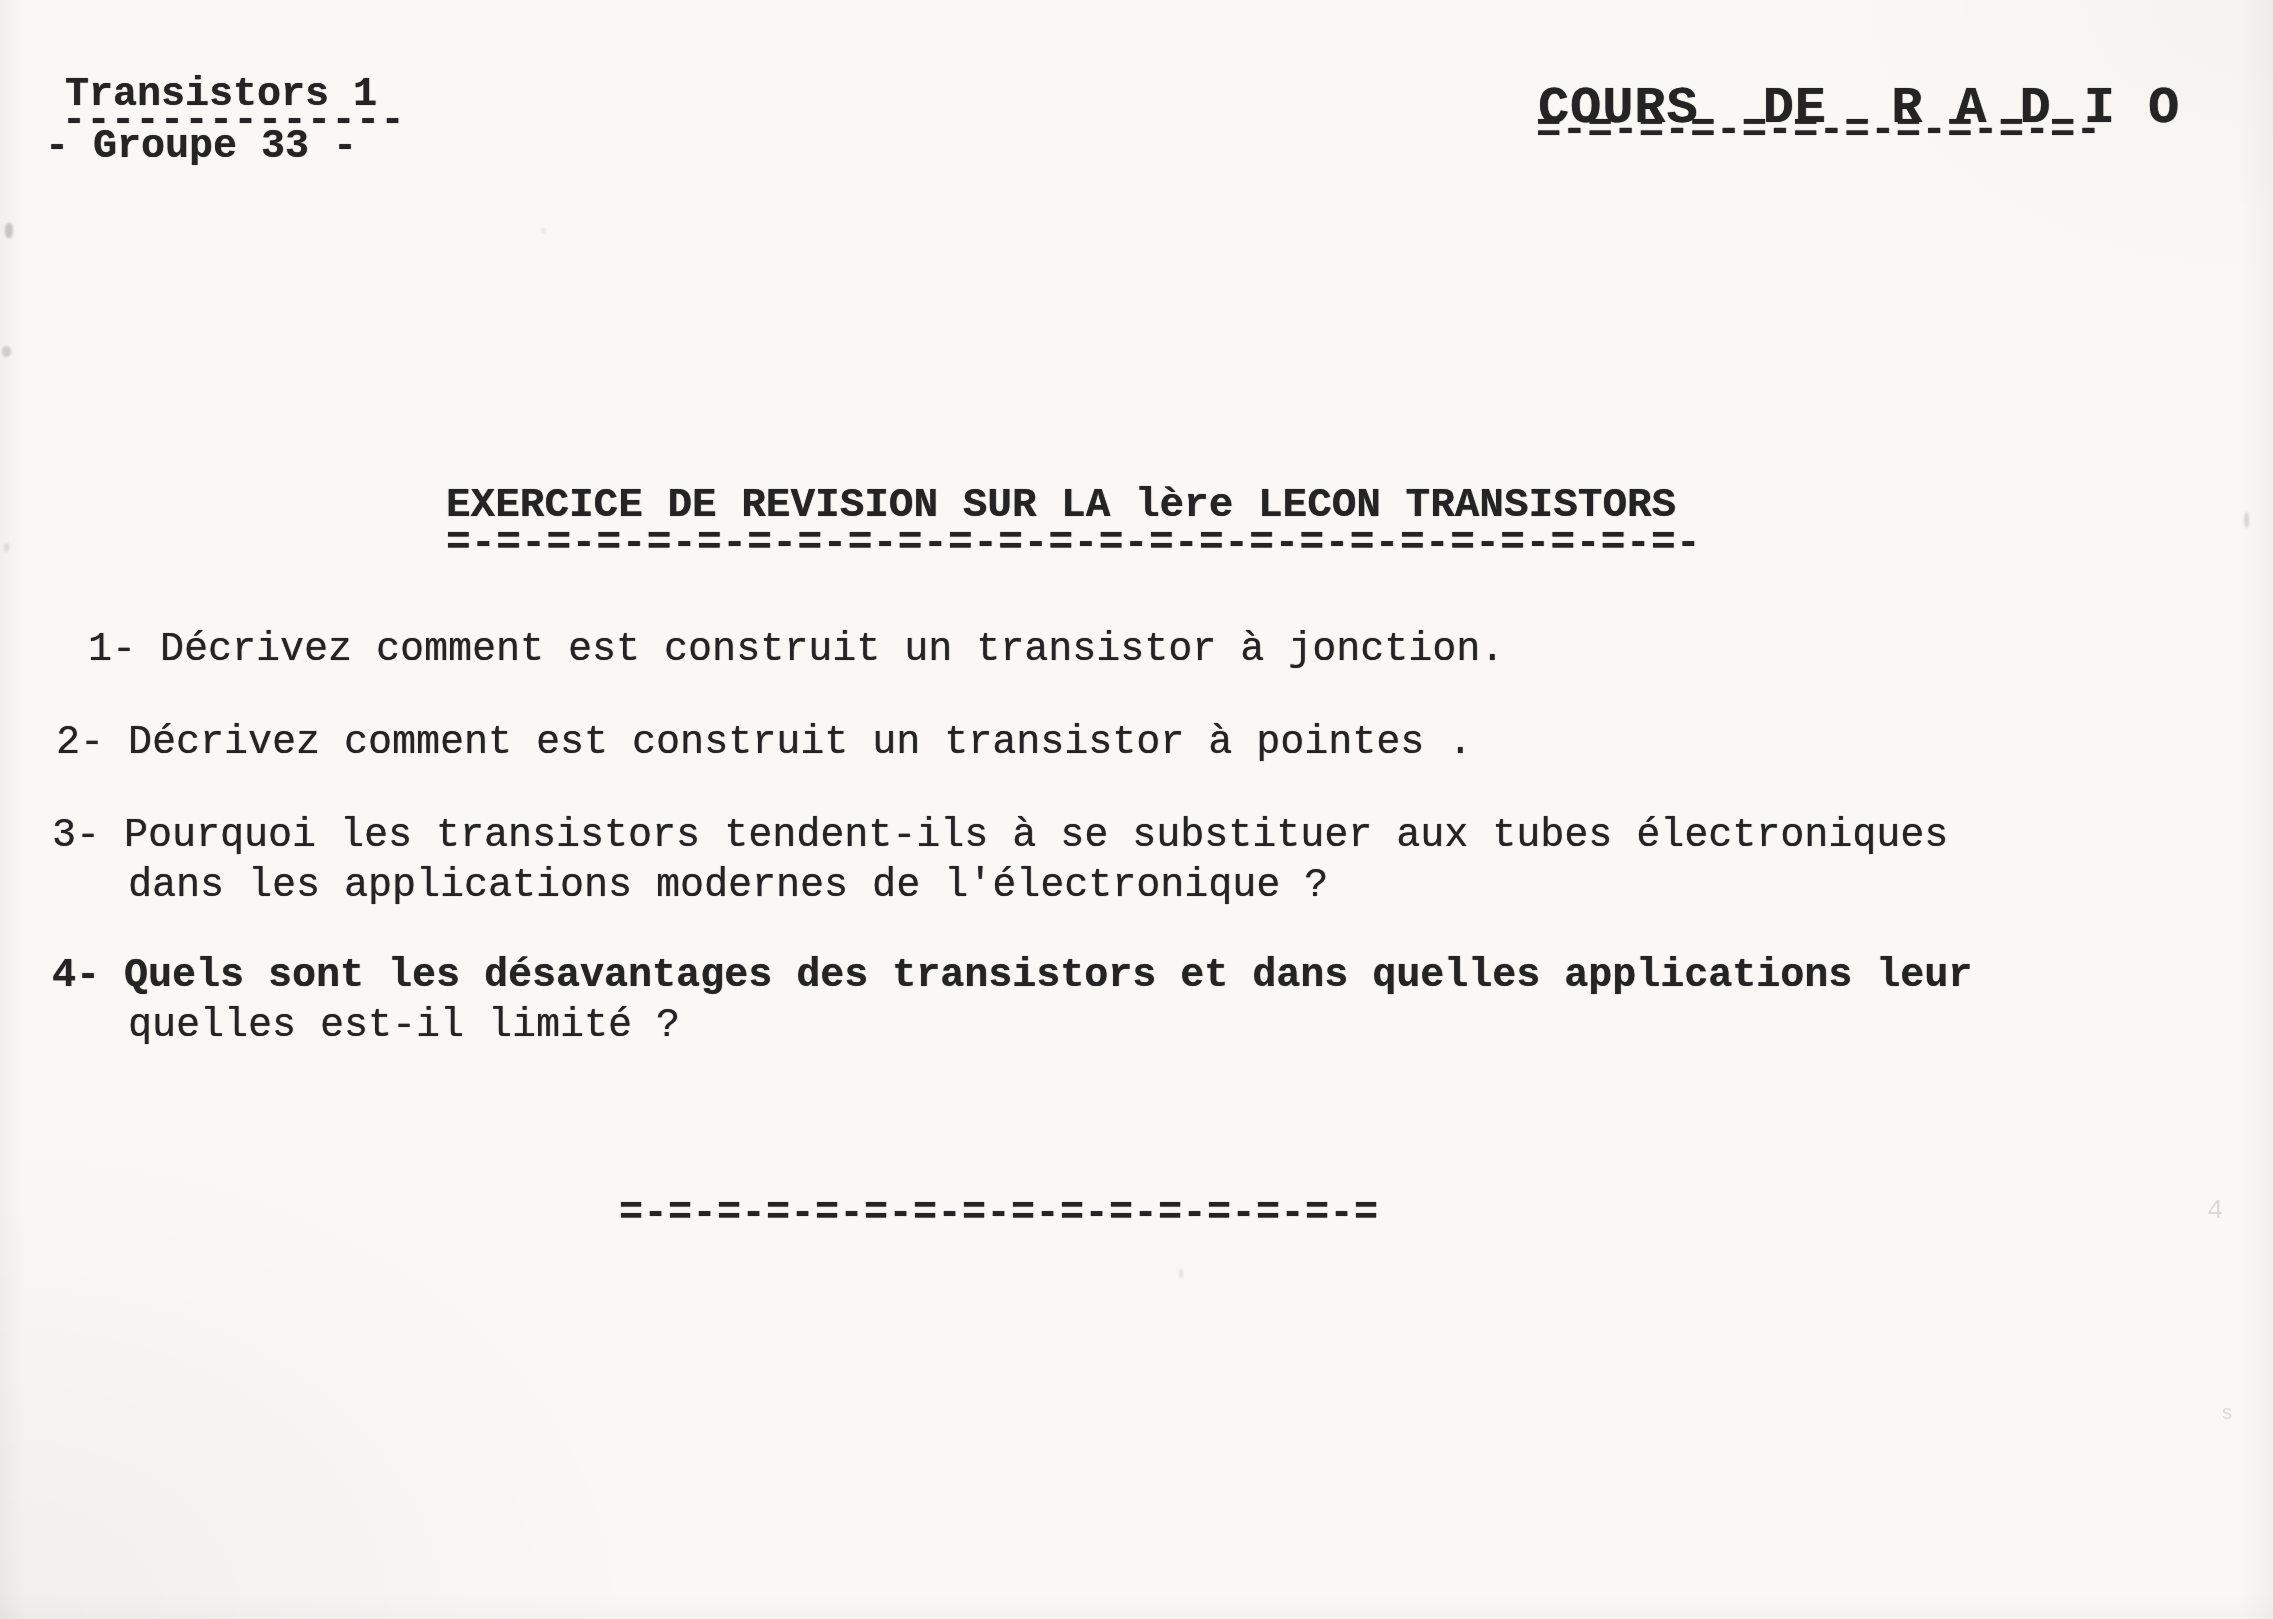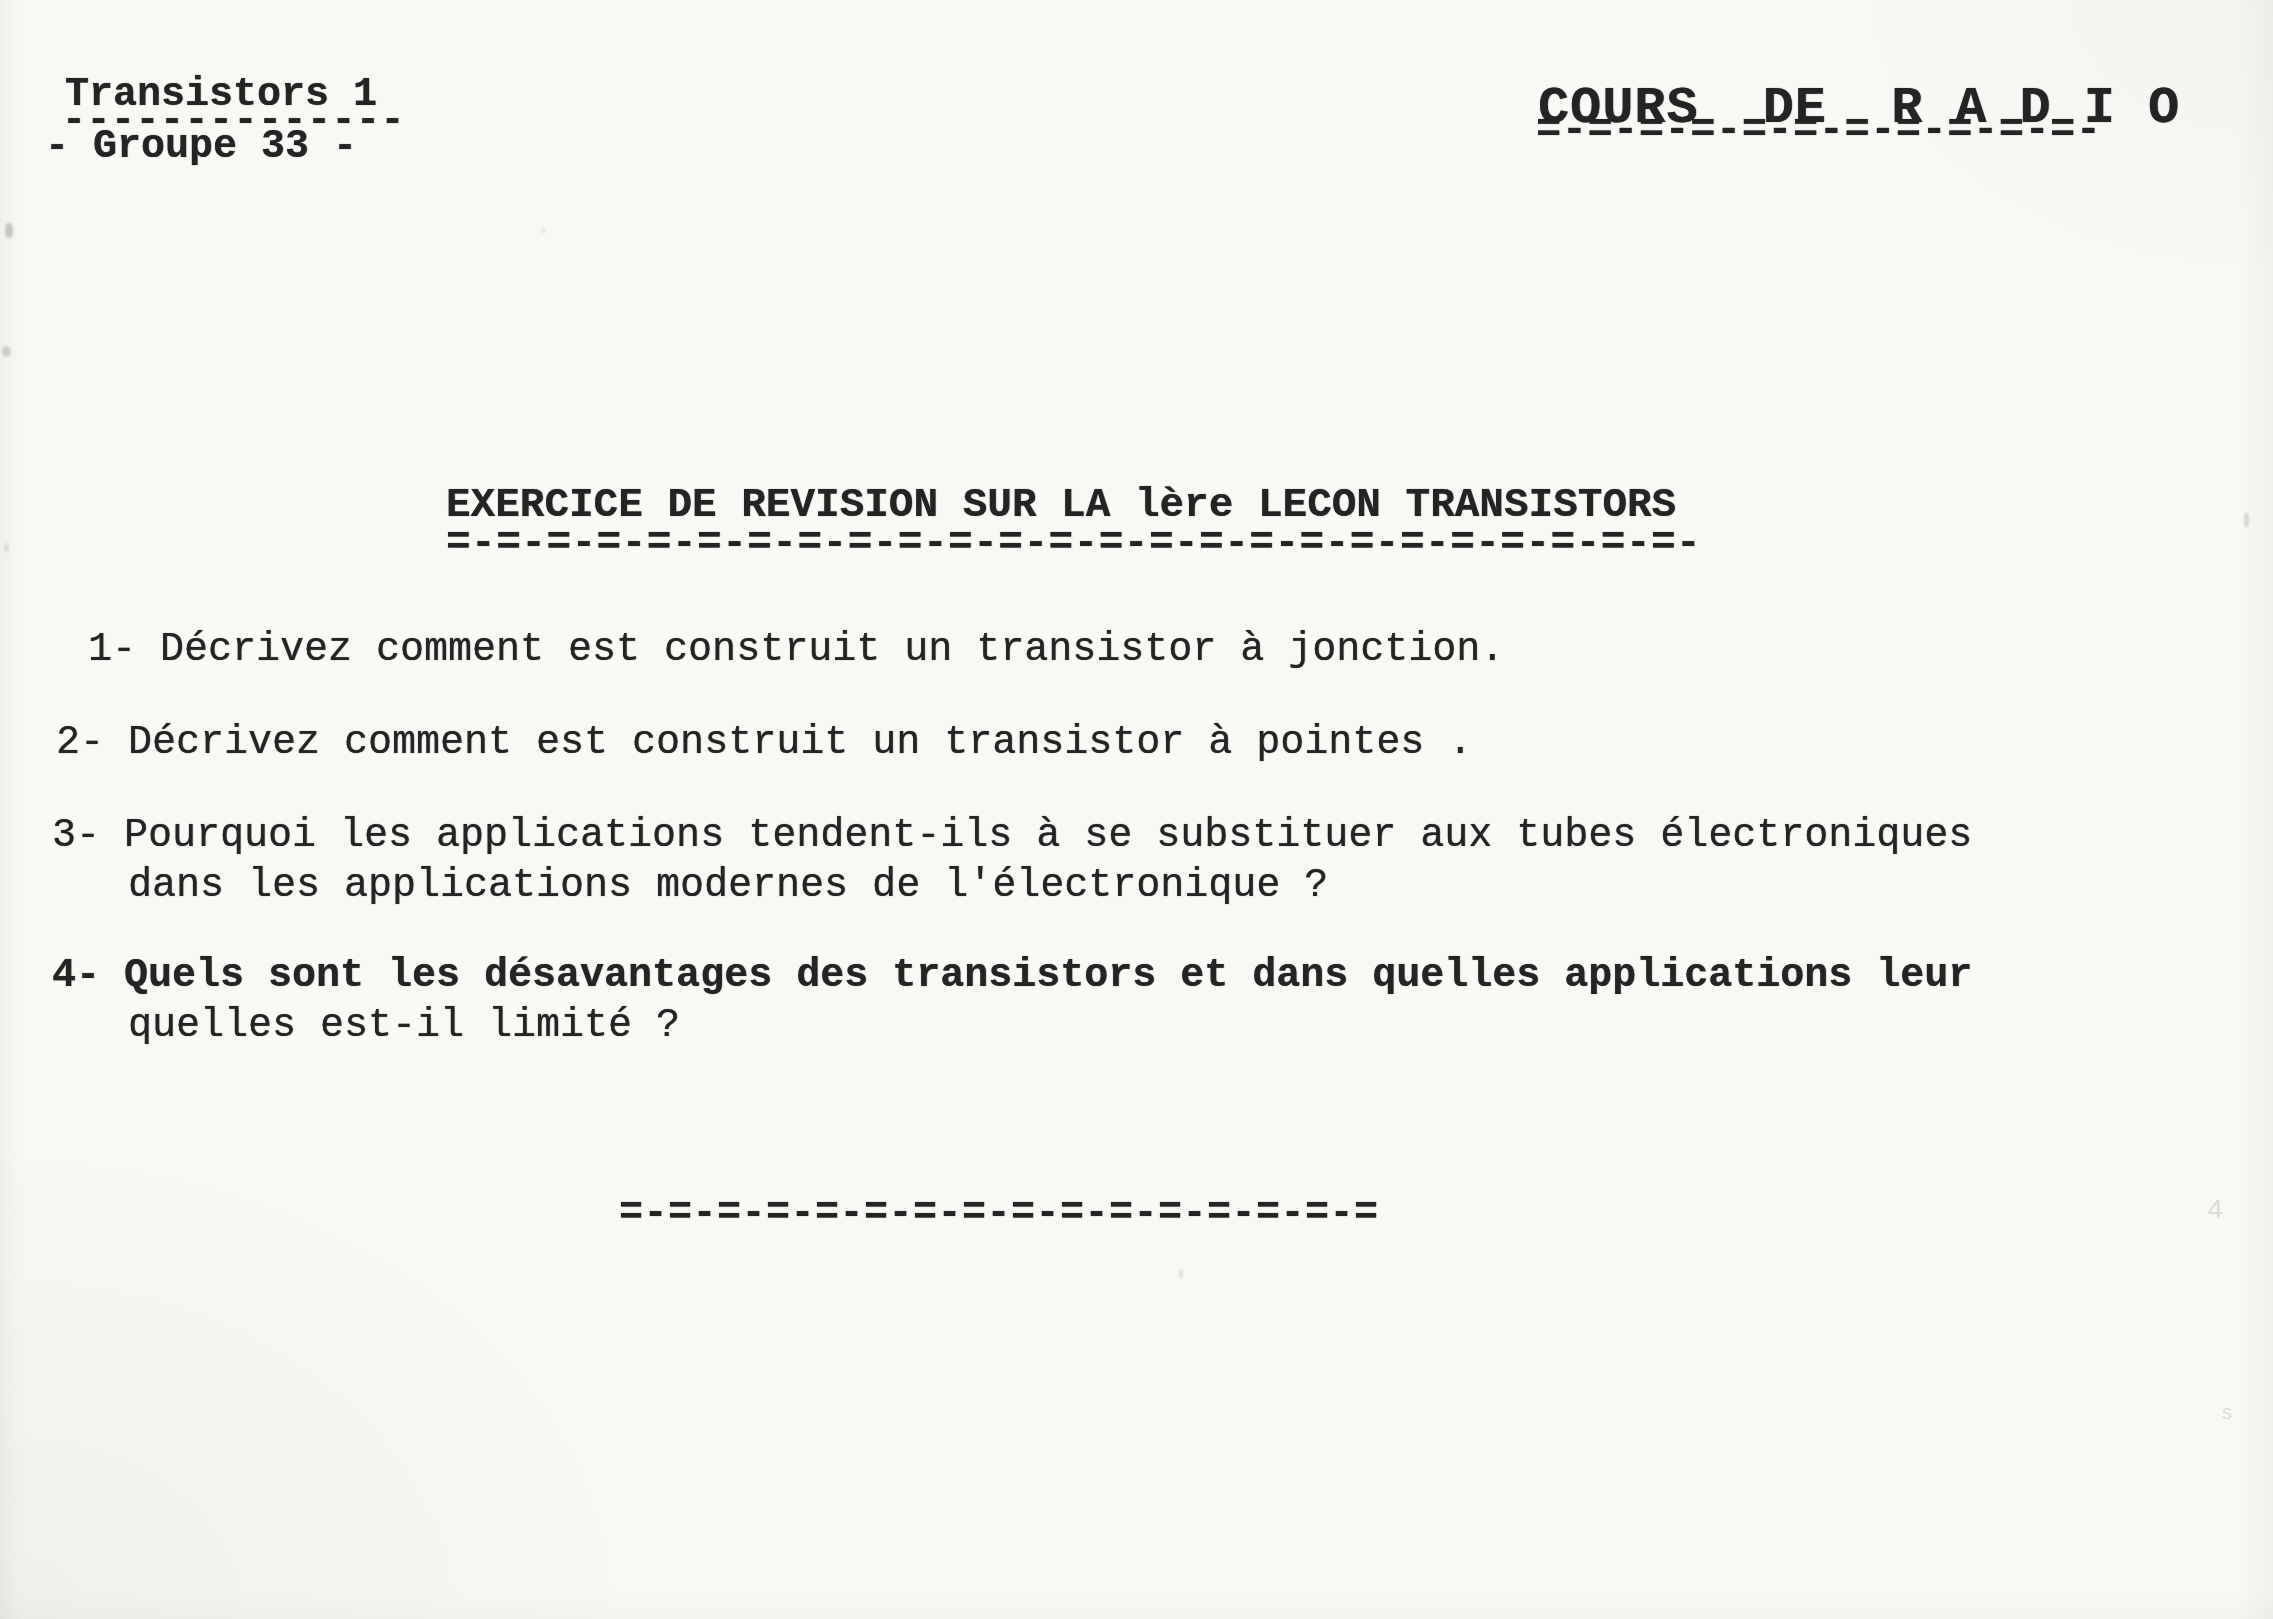--- a/index.html
+++ b/index.html
@@ -64,21 +64,21 @@
 <div class="ink fs-body bold" style="left:1538px; top:83px; font-size:52px; letter-spacing:0.9px;">COURS  DE  R A D I O</div>
 <div class="ink fs-body bold underline-row" style="left:1536px; top:110px; font-size:42px;">=-=-=-=-=-=-=-=-=-=-=-</div>
 
 <div class="ink fs-title" style="left:446px; top:485px;">EXERCICE DE REVISION SUR LA lère LECON TRANSISTORS</div>
 <div class="ink fs-title underline-row" style="left:446px; top:523px;">=-=-=-=-=-=-=-=-=-=-=-=-=-=-=-=-=-=-=-=-=-=-=-=-=-</div>
 
 <div class="ink fs-body" style="left:56px; top:630px;margin-left:32px;"><span>1-</span><span> </span><span>Décrivez comment est construit un transistor à jonction.</span></div>
 
 <div class="ink fs-body" style="left:56px; top:723px;"><span>2-</span><span> </span><span>Décrivez comment est construit un transistor à pointes .</span></div>
 
-<div class="ink fs-body" style="left:52px; top:816px;"><span>3-</span><span> </span><span>Pourquoi les applications tendent-ils à se substituer aux tubes électroniques</span></div>
+<div class="ink fs-body" style="left:52px; top:816px;"><span>3-</span><span> </span><span>Pourquoi les transistors tendent-ils à se substituer aux tubes électroniques</span></div>
 <div class="ink fs-body" style="left:128px; top:866px;text-align:center;">dans les applications modernes de l'électronique ?</div>
 
 <div class="ink fs-body" style="left:52px; top:956px;font-weight:bold;"><span>4-</span><span> </span><span>Quels sont les désavantages des transistors et dans quelles applications leur</span></div>
 <div class="ink fs-body" style="left:128px; top:1006px;">quelles est-il limité ?</div>
 
 <div class="ink fs-body bold underline-row" style="left:619px; top:1194px;">=-=-=-=-=-=-=-=-=-=-=-=-=-=-=-=</div>
 
 <div class="speck" style="left:5.4px; top:223px; width:7.2px; height:14.5px;"></div>
 <div class="speck" style="left:1.8px; top:346px; width:9px; height:11px; opacity:0.8;"></div>
 <div class="speck" style="left:3.6px; top:543px; width:5.4px; height:9px; opacity:0.5;"></div>

